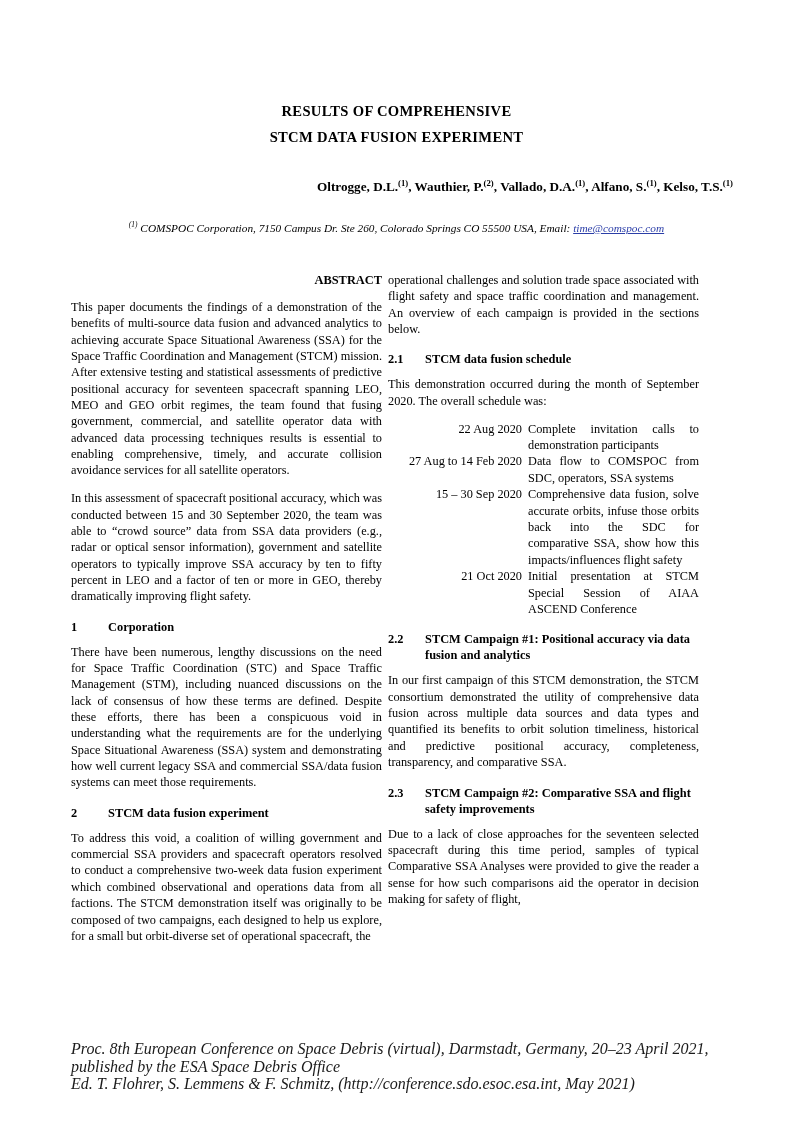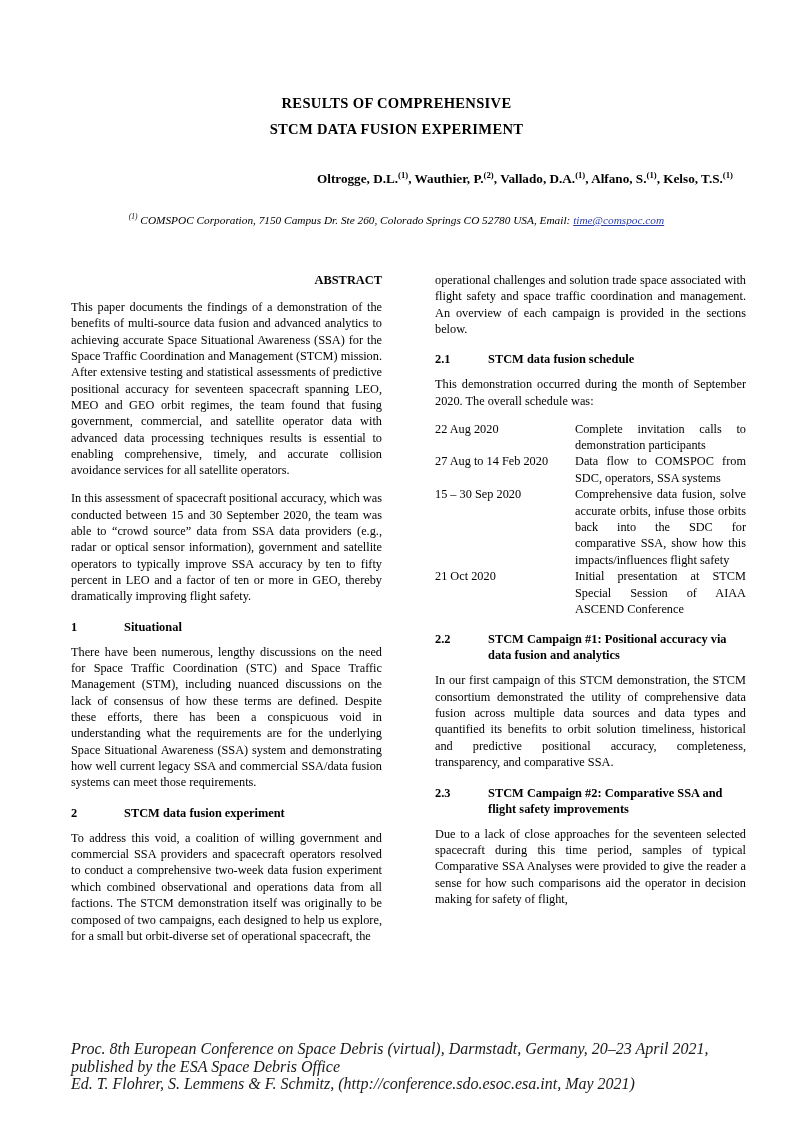--- a/index.html
+++ b/index.html
@@ -18,21 +18,21 @@
     height: 1123px;
     background: #ffffff;
     overflow: hidden;
     box-sizing: border-box;
   }
 
   
   .header {
     position: absolute;
     left: 60px;
-    top: 90px;
+    top: 98px;
     width: 673px;
     text-align: center;
   }
   .title-line {
     font-size: 14.6px;
     font-weight: bold;
     letter-spacing: 0.3px;
     line-height: 26px;
     text-align: center;
   }
@@ -69,36 +69,36 @@
     position: absolute;
     top: 272px;
     width: 311px;
     font-size: 12.3px;
     line-height: 16.35px;
     text-align: justify;
     text-justify: inter-word;
     hyphens: none;
   }
   .col-left  { left: 71px; }
-  .col-right { left: 435px; font-family: Liberation Serif, serif; }
+  .col-right { left: 388px; font-family: Liberation Serif, serif; }
 
   .col p {
     margin: 0 0 11.5px 0;
     text-align: justify;
   }
   .col p:last-child { margin-bottom: 0; }
 
   h2.sec-head {
     font-size: 12.4px;
     font-weight: bold;
     margin: 14px 0 9px 0;
     line-height: 16px;
     text-align: left;
     display: flex;
-    gap: 16px;
+    gap: 0;
   }
   h2.sec-head .num {
     display: inline-block;
     width: 37px;
     flex: 0 0 37px;
   }
   h2.sec-head .txt {
     flex: 1 1 auto;
   }
   h2.abs-head {
@@ -118,21 +118,21 @@
     line-height: 16.4px;
   }
   table.schedule td {
     vertical-align: top;
     padding: 0 0 0 0;
     border: none;
   }
   table.schedule td.date {
     width: 134px;
     white-space: nowrap;
-    text-align: left;
+    text-align: right;
     padding-right: 6px;
   }
   table.schedule td.desc {
     text-align: justify;
     text-justify: inter-word;
   }
 
   
   .footer {
     position: absolute;
@@ -158,36 +158,36 @@
     <div class="title-line">RESULTS OF COMPREHENSIVE</div>
     <div class="title-line">STCM DATA FUSION EXPERIMENT</div>
 
     <div class="authors">
       <span>Oltrogge, D.L.</span><sup>(1)</sup><span>, </span><span>Wauthier, P.</span><sup>(2)</sup><span>, </span><span>Vallado, D.A.</span><sup>(1)</sup><span>, </span><span>Alfano, S.</span><sup>(1)</sup><span>, </span><span>Kelso, T.S.</span><sup>(1)</sup>
     </div>
 
     <div class="affil-block">
       <div class="affil-line">
         <sup>(1)</sup>
-        <span>COMSPOC Corporation, 7150 Campus Dr. Ste 260, Colorado Springs CO 52780 USA, Email:</span>
+        <span>COMSPOC Corporation, 7150 Campus Dr. Ste 260, Colorado Springs CO 55500 USA, Email:</span>
         <a class="email-link" href="#" style="color: rgb(43, 62, 168);">time@comspoc.com</a>
       </div>
     </div>
   </div>
 
   <div class="col col-left">
 
     <h2 class="abs-head">ABSTRACT</h2>
 
     <p>This paper documents the findings of a demonstration of the benefits of multi-source data fusion and advanced analytics to achieving accurate Space Situational Awareness (SSA) for the Space Traffic Coordination and Management (STCM) mission.  After extensive testing and statistical assessments of predictive positional accuracy for seventeen spacecraft spanning LEO, MEO and GEO orbit regimes, the team found that fusing government, commercial, and satellite operator data with advanced data processing techniques results is essential to enabling comprehensive, timely, and accurate collision avoidance services for all satellite operators.</p>
     <p>In this assessment of spacecraft positional accuracy, which was conducted between 15 and 30 September 2020, the team was able to “crowd source” data from SSA data providers (e.g., radar or optical sensor information), government and satellite operators to typically improve SSA accuracy by ten to fifty percent in LEO and a factor of ten or more in GEO, thereby dramatically improving flight safety.</p>
 
     <h2 class="sec-head">
       <span class="num">1</span>
-      <span class="txt">Situational</span>
+      <span class="txt">Corporation</span>
     </h2>
     <p>There have been numerous, lengthy discussions on the need for Space Traffic Coordination (STC) and Space Traffic Management (STM), including nuanced discussions on the lack of consensus of how these terms are defined.  Despite these efforts, there has been a conspicuous void in understanding what the requirements are for the underlying Space Situational Awareness (SSA) system and demonstrating how well current legacy SSA and commercial SSA/data fusion systems can meet those requirements.</p>
 
     <h2 class="sec-head">
       <span class="num">2</span>
       <span class="txt">STCM data fusion experiment</span>
     </h2>
     <p class="just-all">To address this void, a coalition of willing government and commercial SSA providers and spacecraft operators resolved to conduct a comprehensive two-week data fusion experiment which combined observational and operations data from all factions.    The STCM demonstration itself was originally to be composed of two campaigns, each designed to help us explore, for a small but orbit-diverse set of operational spacecraft, the</p>
   </div>
 

